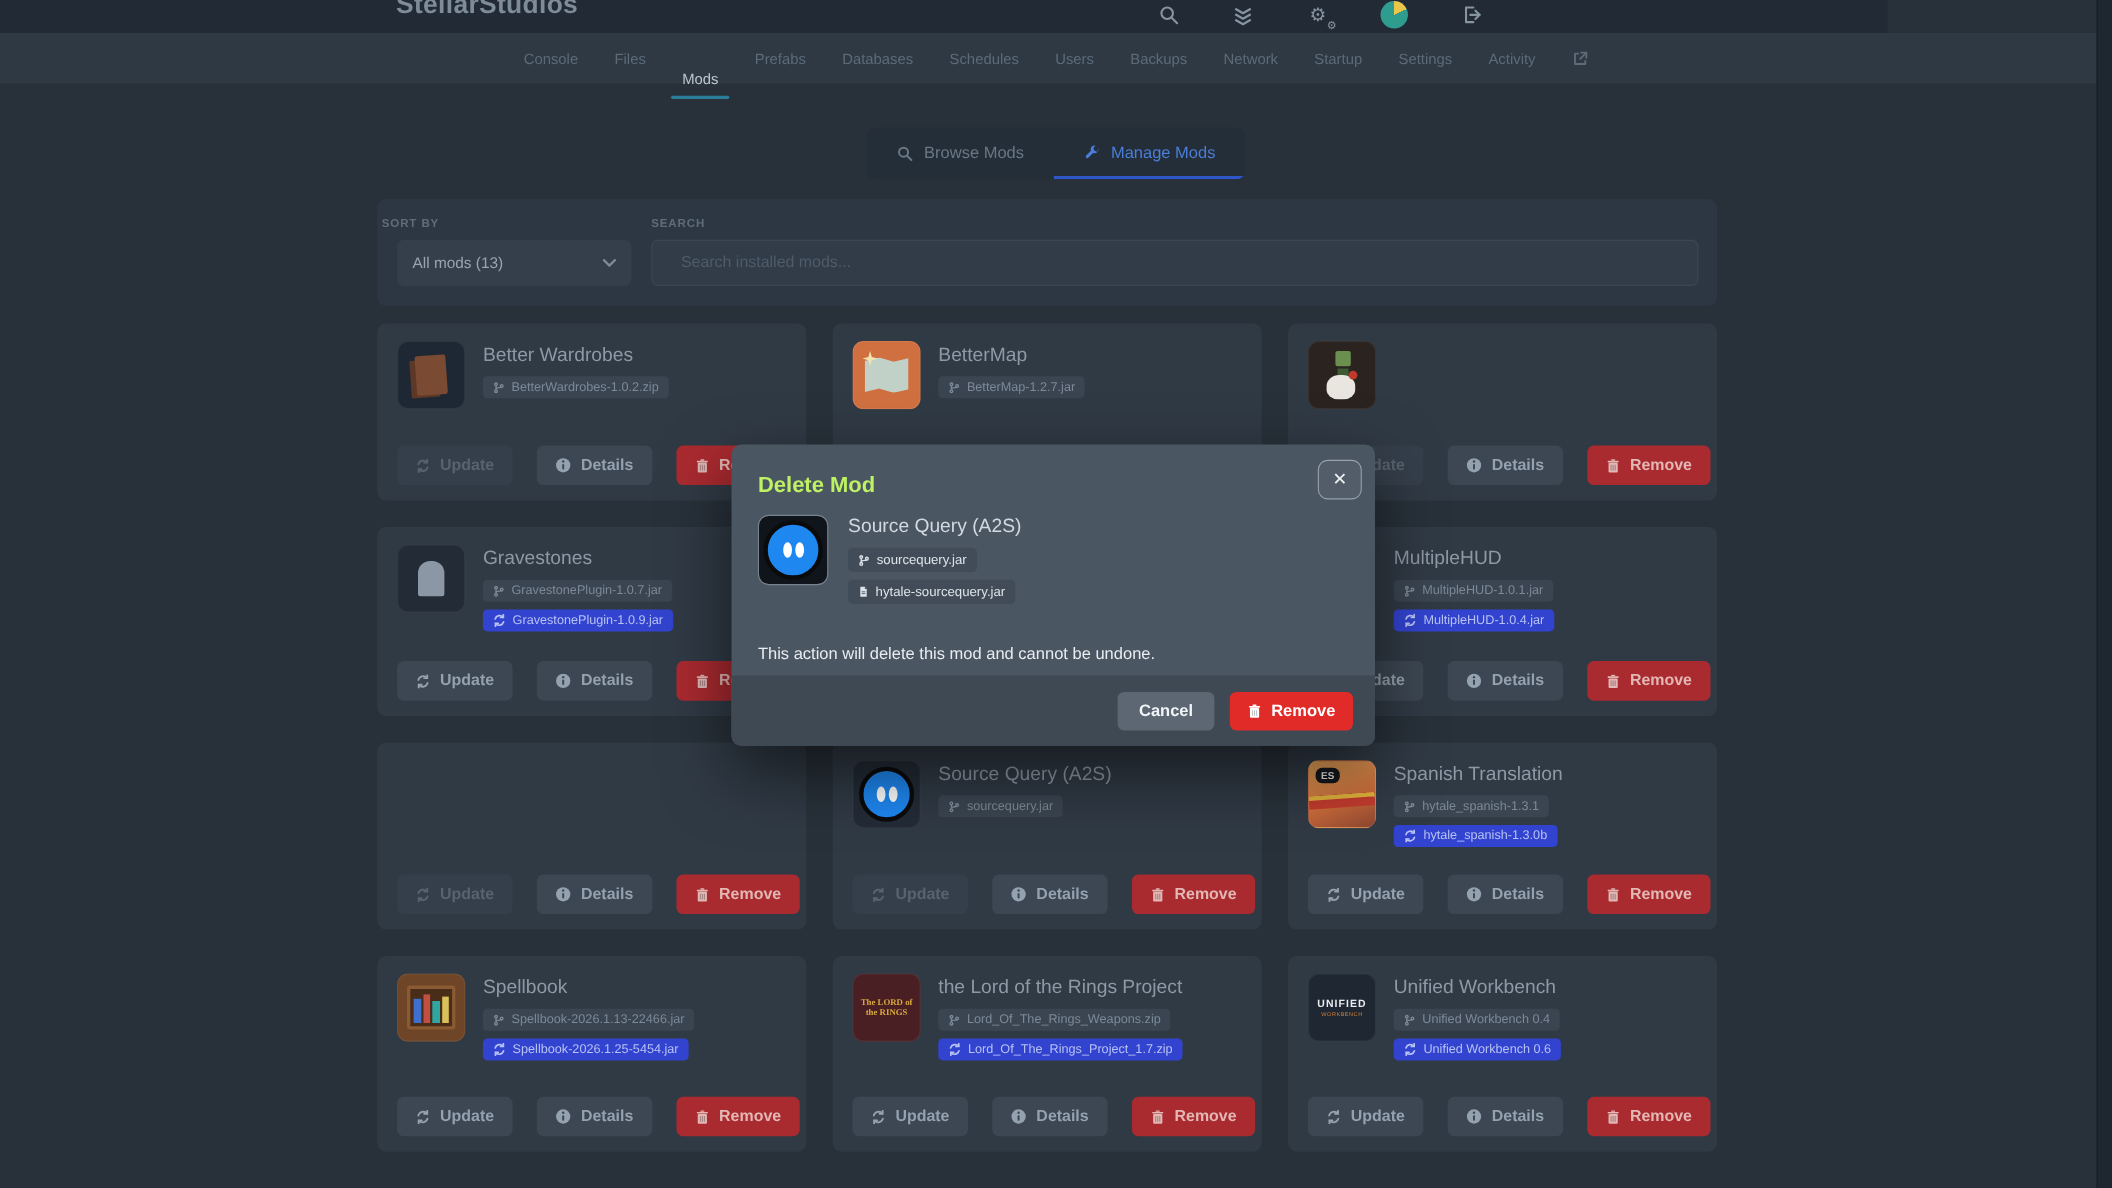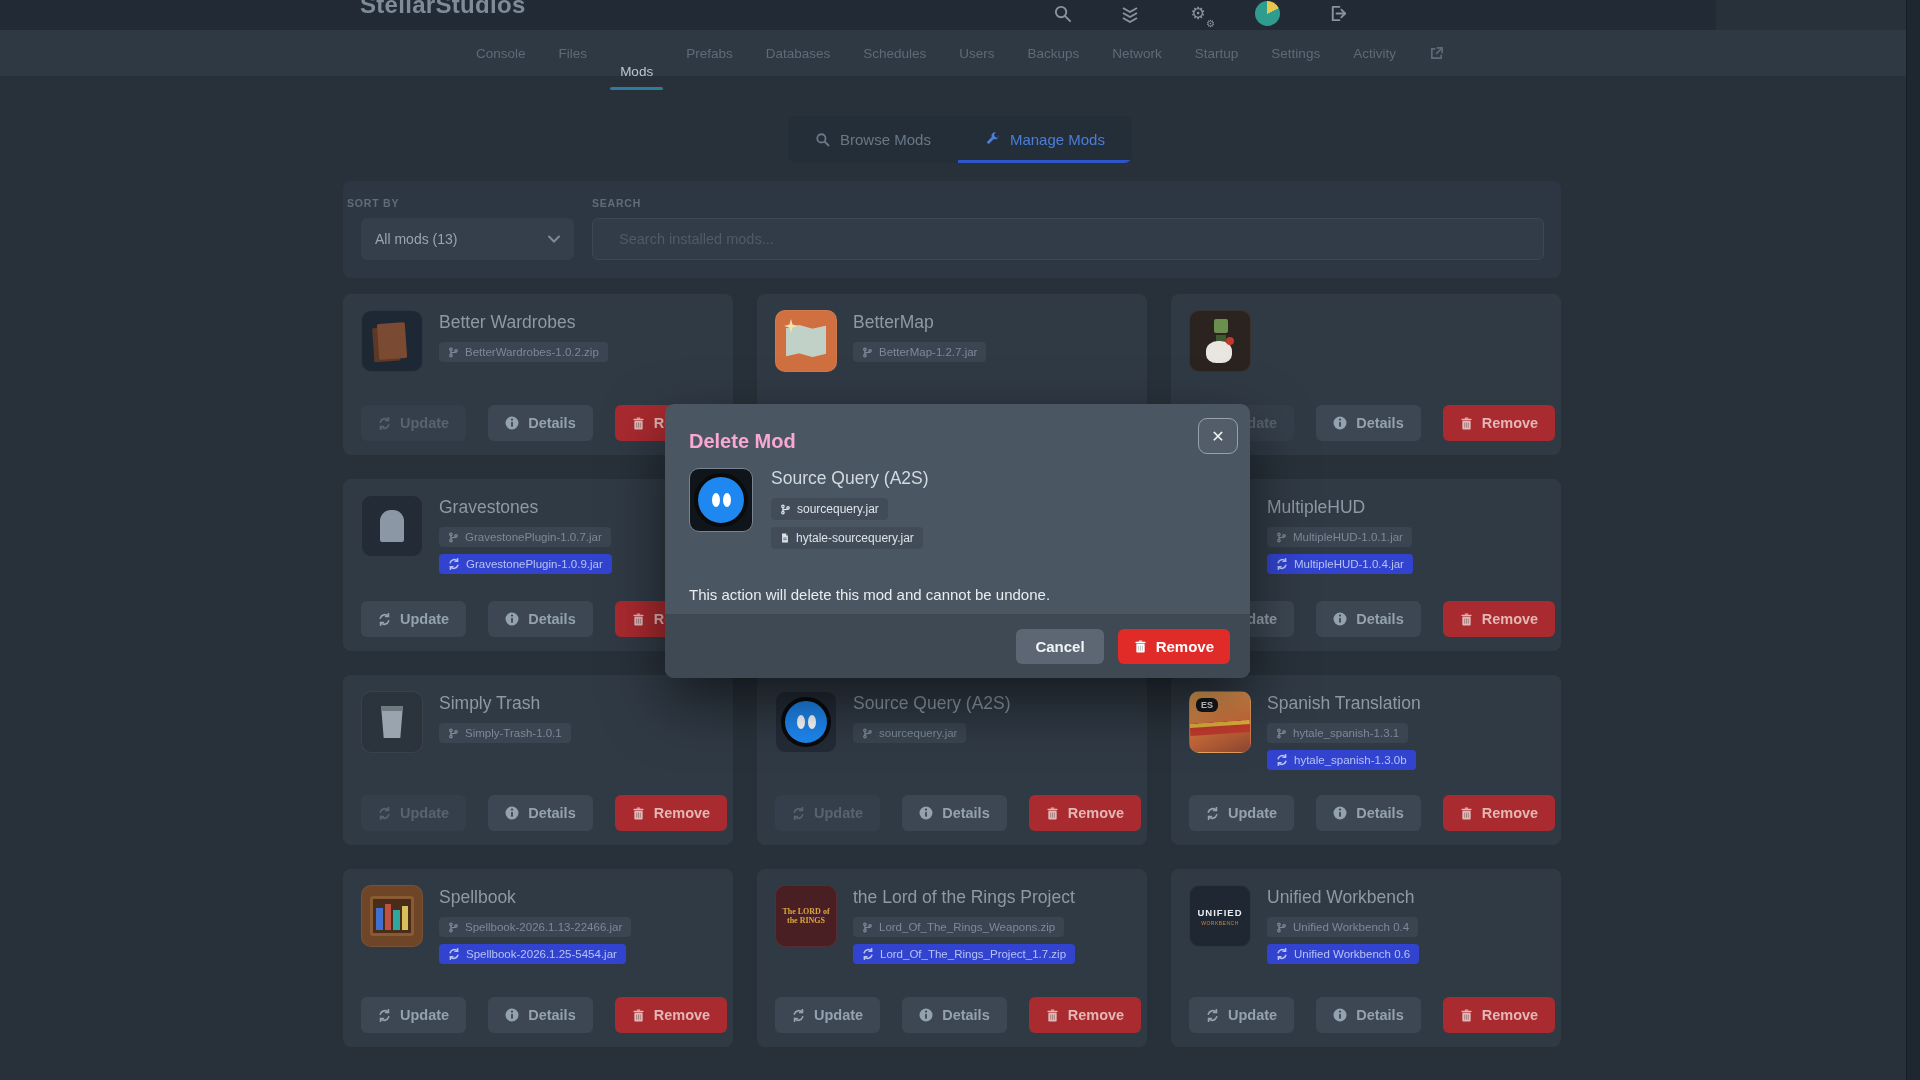--- a/index.html
+++ b/index.html
@@ -117,21 +117,21 @@
   .map-shape { width:40px; height:32px; background:#efe8d8;
     clip-path:polygon(0 10%,33% 0,66% 12%,100% 2%,100% 90%,66% 100%,33% 88%,0 98%);
     box-shadow:inset 0 0 0 20px rgba(60,140,150,.25); }
   .map-star { position:absolute; left:8px; top:8px; width:14px; height:14px; background:#f2e3b0;
     clip-path:polygon(50% 0,61% 39%,100% 50%,61% 61%,50% 100%,39% 61%,0 50%,39% 39%); }
 
   
   .modal { position:absolute; left:665px; top:404px; width:585px; height:274px; z-index:50;
     background:#4b5663; border-radius:9px; box-shadow:0 24px 60px rgba(0,0,0,.55); }
   .modal-title { position:absolute; left:24px; top:26px; font-size:20px; font-weight:700;
-    color:#f9a8d4; }
+    color:#bef264; }
   .modal-close { position:absolute; top:14px; right:12px; width:40px; height:36px;
     border:1.5px solid #96a1ac; background:#525d69; border-radius:9px; color:#eef2f5;
     font-size:16px; display:flex; align-items:center; justify-content:center; cursor:pointer; }
   .modal-mod { position:absolute; left:24px; top:64px; display:flex; gap:18px; }
   .modal-mod-icon { width:64px; height:64px; border-radius:10px; background:#10141b;
     border:1px solid #79838f; display:flex; align-items:center; justify-content:center; }
   .modal-mod-icon .sq-ball { width:54px; height:54px; }
   .modal-mod-name { font-size:17.5px; color:#d2d9e0; margin-bottom:2px; }
   .modal-badges { display:flex; flex-direction:column; align-items:flex-start; }
   .mbadge { display:inline-flex; align-items:center; gap:6px; margin-top:7px;
@@ -495,37 +495,20 @@
               <line x1="7" y1="6" x2="7" y2="11.5"></line>
               <line x1="9" y1="6" x2="9" y2="11.5"></line>
             </g>
           </svg>
         <span>Remove</span>
         </button>
     </div>
   </div>
 
   <div class="card">
-    <div class="card-head">
-      <div class="mod-icon art-trash">
-          <div class="can"></div>
-        </div>
-      <div class="mod-info">
-        <div class="mod-title">Simply Trash</div>
-        <span class="badge">
-          <svg viewBox="0 0 12 12" width="11" height="11" fill="none" stroke="currentColor" stroke-width="1.4">
-              <circle cx="3.2" cy="2.6" r="1.3"></circle>
-              <circle cx="3.2" cy="9.4" r="1.3"></circle>
-              <circle cx="8.8" cy="4.2" r="1.3"></circle>
-              <path d="M3.2 4v4M3.2 7.2c0-2 5.6-.8 5.6-1.7"></path>
-            </svg>
-          <span>Simply-Trash-1.0.1</span>
-          </span>
-      </div>
-    </div>
     <div class="actions">
       <button class="btn disabled">
         <svg viewBox="0 0 14 14" width="13" height="13" fill="none" stroke="currentColor" stroke-width="1.8" stroke-linecap="round">
             <path d="M2.5 5.5A5 5 0 0 1 11 3.5"></path>
             <polyline points="11.2,0.8 11.2,3.8 8.2,3.8"></polyline>
             <path d="M11.5 8.5A5 5 0 0 1 3 10.5"></path>
             <polyline points="2.8,13.2 2.8,10.2 5.8,10.2"></polyline>
           </svg>
         <span>Update</span>
         </button>

